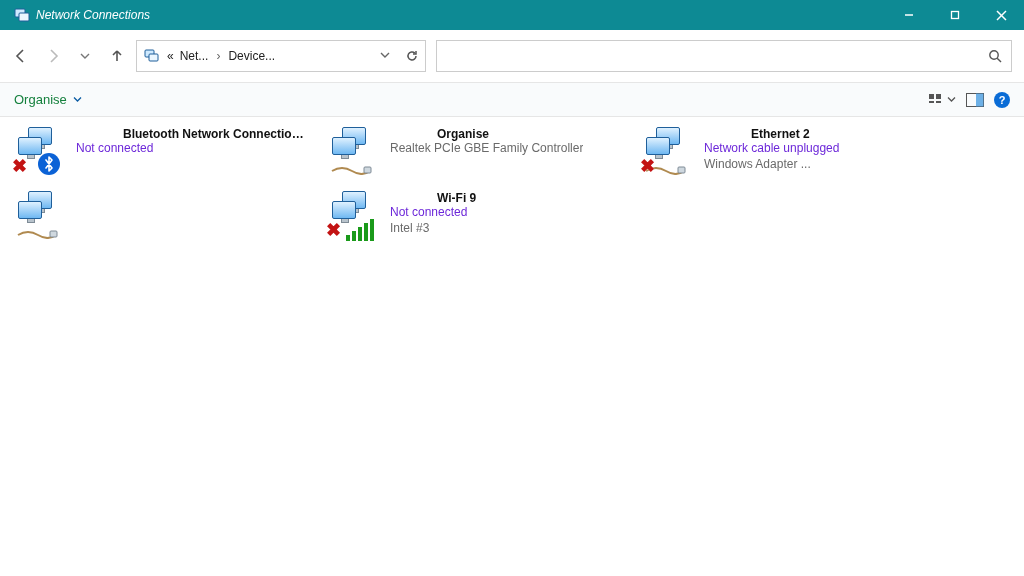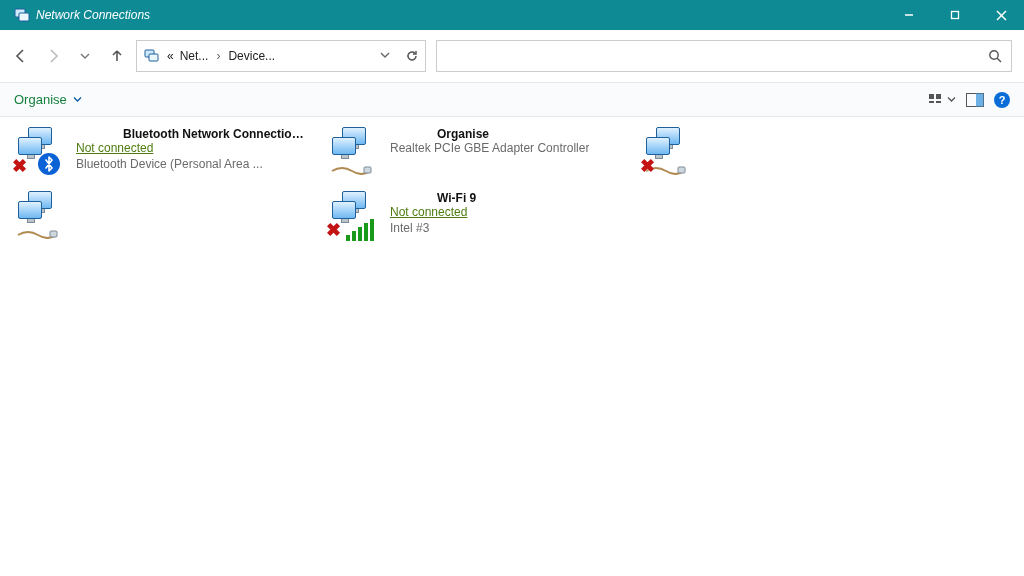--- a/index.html
+++ b/index.html
@@ -112,23 +112,23 @@
     width: 52px; height: 48px; position: relative; flex-shrink:0;
   }
   .conn .texts { overflow: hidden; }
   .conn .name {
     font-weight: 700; font-size: 12px; color: #111;
     white-space: nowrap; overflow: hidden; text-overflow: ellipsis;
     max-width: 230px;
     padding-left: 47px;
   }
   .conn .status {
-    color: #4d7c0f; font-size: 12px;
+    color: #6d28d9; font-size: 12px;
     white-space: nowrap; overflow: hidden; text-overflow: ellipsis;
-    max-width: 230px; line-height: 1.3; text-decoration: underline;
+    max-width: 230px; line-height: 1.3;
   }
   .conn .device {
     color: #6a6a6a; font-size: 12px;
     white-space: nowrap; overflow: hidden; text-overflow: ellipsis;
     max-width: 230px; line-height: 1.3;
   }
 
   
   .monitors {
     position: absolute; left: 4px; top: 0;
@@ -311,59 +311,63 @@
         <div class="btbadge">
           <svg width="12" height="16" viewBox="0 0 12 16">
             <path d="M3 4 L9 12 L6 15 L6 1 L9 4 L3 12" fill="none" stroke="#fff" stroke-width="1.6" stroke-linejoin="round" stroke-linecap="round"></path>
           </svg>
         </div>
         <div class="xred">✖</div>
       </div>
       <div class="texts">
         <div class="name">Bluetooth Network Connection 2</div>
         <div class="status">Not connected</div>
-        <div class="device">Bluetooth Device (Personal Area ...</div>
       </div>
     </div>
     <div class="conn">
       <div class="iconbox">
         <div class="monitors">
           <div class="mon back">
             <div class="stand"></div>
           </div>
           <div class="mon front">
             <div class="stand"></div>
           </div>
         </div>
         <svg class="cable" viewBox="0 0 42 12">
           <path d="M2 8 Q 12 2 22 8 T 40 8" fill="none" stroke="#b08a50" stroke-width="2"></path>
           <rect x="34" y="4" width="7" height="6" rx="1" fill="#cfd8df" stroke="#7e8b96"></rect>
         </svg>
       </div>
       <div class="texts">
         <div class="name">Organise</div>
         <div class="status"></div>
-        <div class="device">Realtek PCIe GBE Adapter Controller</div>
+        <div class="device">Realtek PCIe GBE Family Controller</div>
       </div>
     </div>
     <div class="conn">
       <div class="iconbox">
         <div class="monitors">
           <div class="mon back">
             <div class="stand"></div>
           </div>
           <div class="mon front">
             <div class="stand"></div>
           </div>
         </div>
         <svg class="cable" viewBox="0 0 42 12">
           <path d="M2 8 Q 12 2 22 8 T 40 8" fill="none" stroke="#b08a50" stroke-width="2"></path>
           <rect x="34" y="4" width="7" height="6" rx="1" fill="#cfd8df" stroke="#7e8b96"></rect>
         </svg>
         <div class="xred">✖</div>
+      </div>
+      <div class="texts">
+        <div class="name">Ethernet 2</div>
+        <div class="status">Network cable unplugged</div>
+        <div class="device">                         Windows Adapter ...</div>
       </div>
     </div>
     <div class="conn">
       <div class="iconbox">
         <div class="monitors">
           <div class="mon back">
             <div class="stand"></div>
           </div>
           <div class="mon front">
             <div class="stand"></div>

